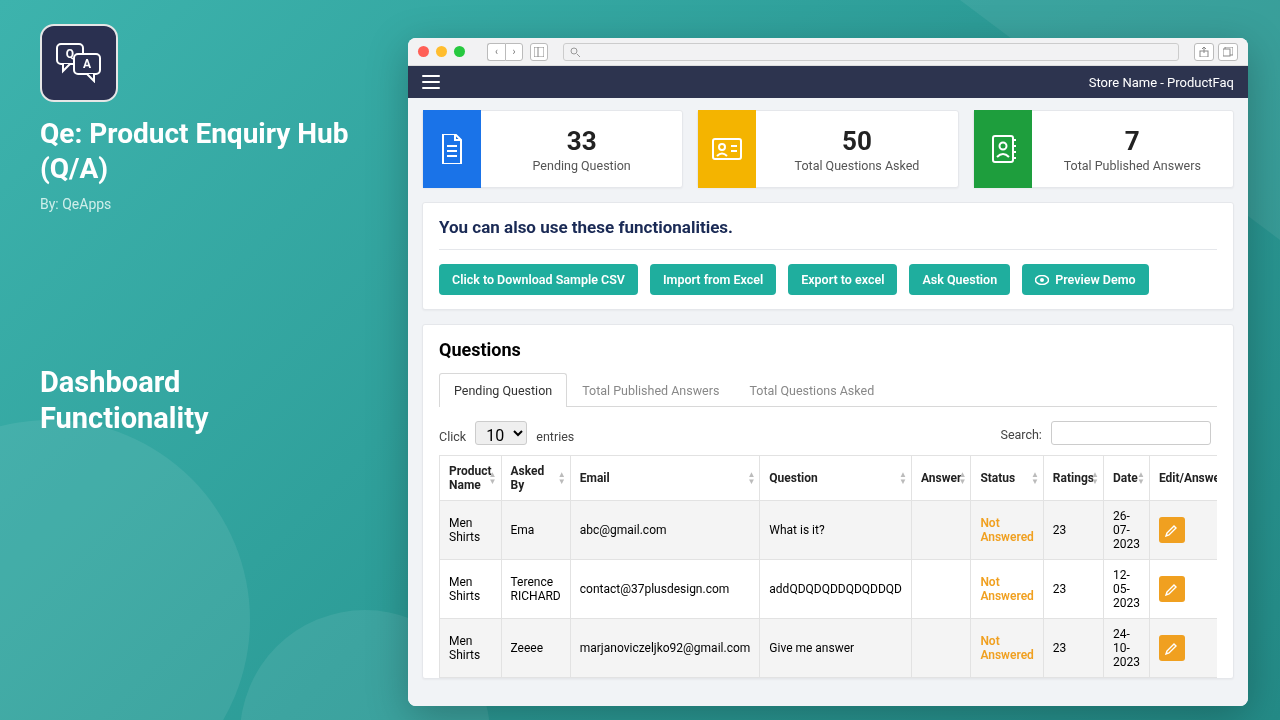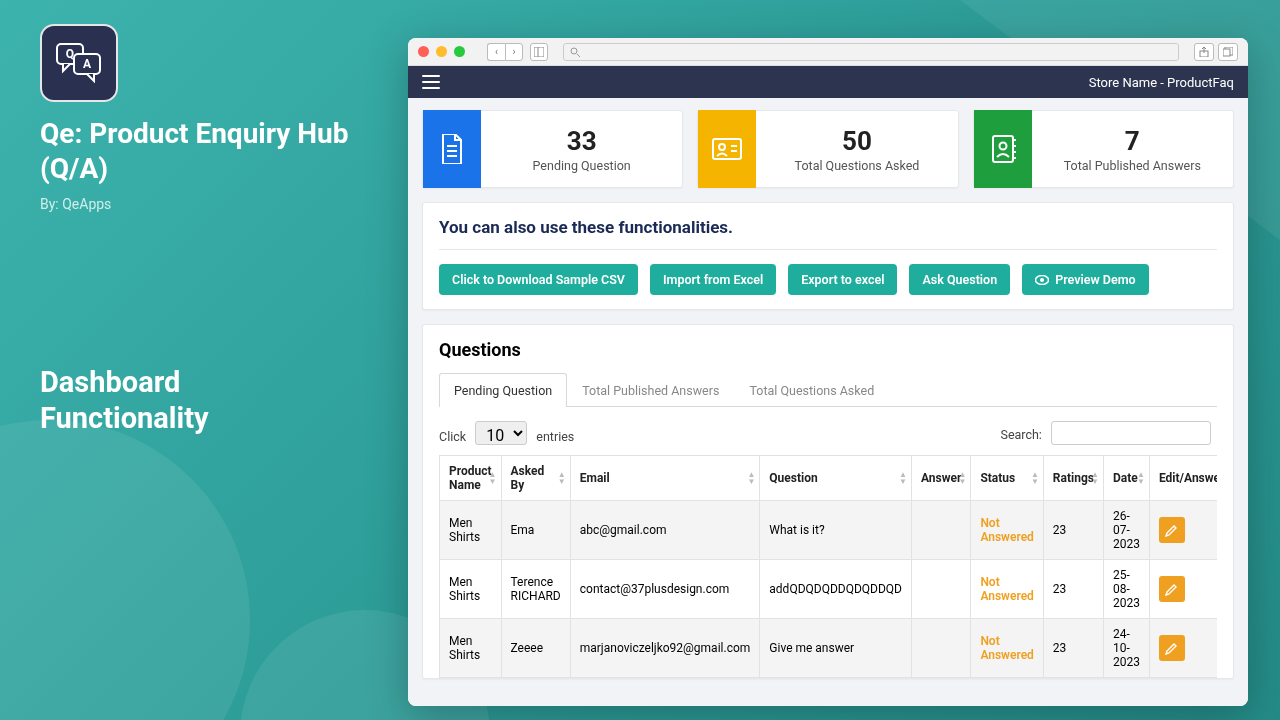--- a/index.html
+++ b/index.html
@@ -269,21 +269,21 @@
                 </td>
               </tr>
               <tr>
                 <td>Men Shirts</td>
                 <td>Terence RICHARD</td>
                 <td>contact@37plusdesign.com</td>
                 <td>addQDQDQDDQDQDDQD</td>
                 <td></td>
                 <td><span class="status-na">Not Answered</span></td>
                 <td>23</td>
-                <td>25-08-2023</td>
+                <td>12-05-2023</td>
                 <td>
                   <div class="editbtn">
                     <svg width="13" height="13">
                       <path d="M2 9 l7 -7 l2 2 l-7 7 l-3 1 z" fill="none" stroke="#fff" stroke-width="1.4"></path>
                     </svg>
                   </div>
                 </td>
               </tr>
               <tr>
                 <td>Men Shirts</td>

